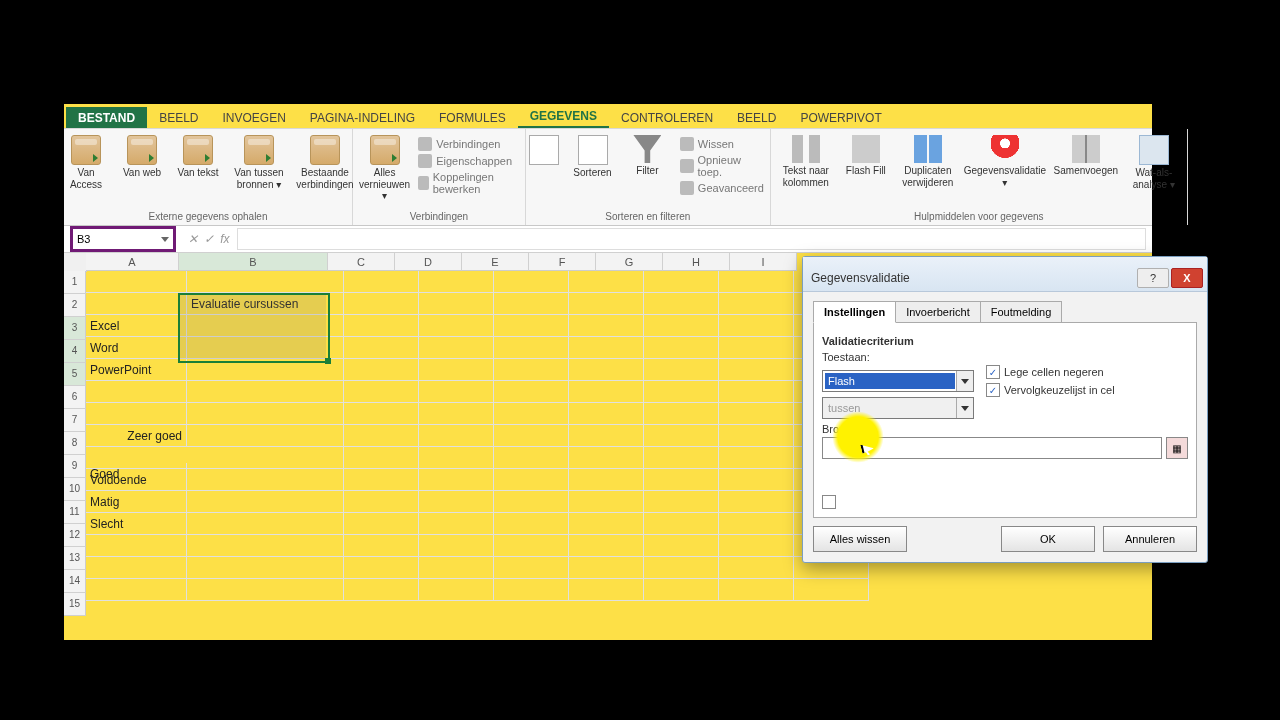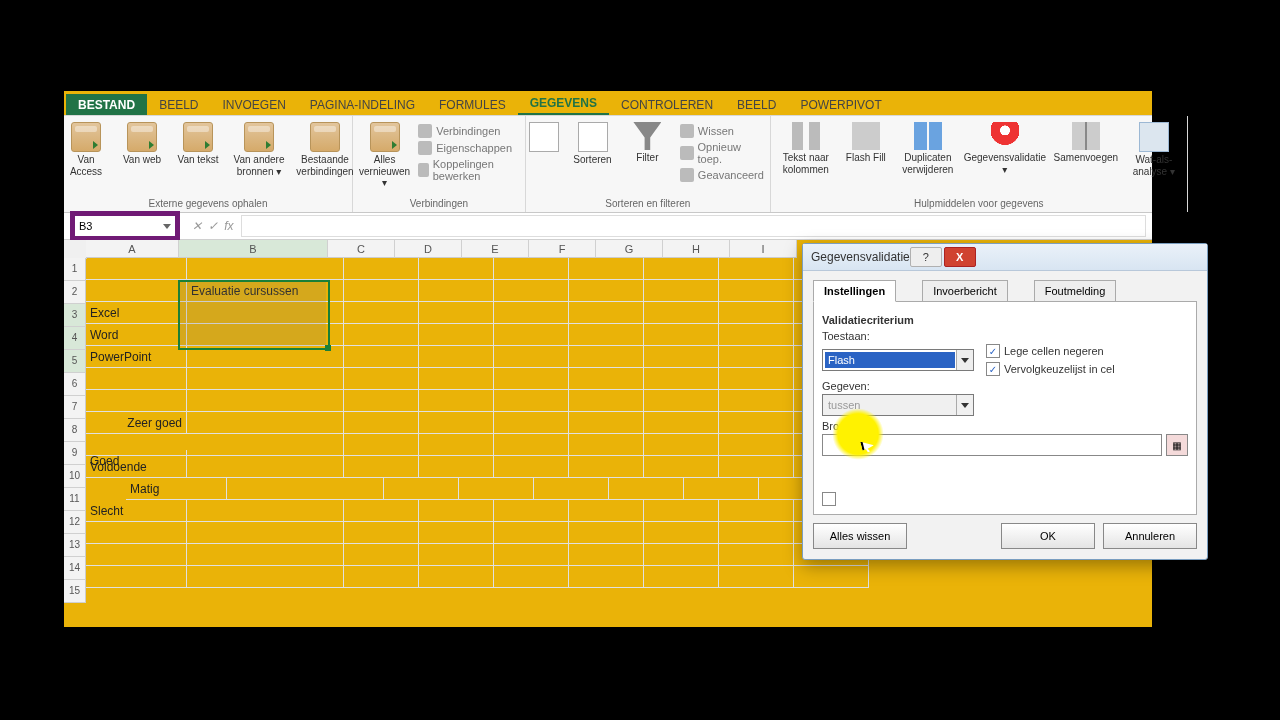--- a/index.html
+++ b/index.html
@@ -1,16 +1,16 @@
 <!DOCTYPE html>
 <html><head>
 <meta charset="utf-8">
 <style>
 html,body{margin:0;padding:0;font-family:"Segoe UI",Tahoma,sans-serif;font-size:12px;background:#000;width:1280px;height:720px;overflow:hidden;}
-.stage{position:absolute;left:64px;top:91px;width:1088px;height:536px;background:#eab308;}
+.stage{position:absolute;left:64px;top:104px;width:1088px;height:536px;background:#fde047;}
 .tabs{display:flex;align-items:flex-end;height:24px;border-bottom:1px solid #d8d8d8;padding:0 2px;}
 .tab{padding:4px 12px 3px;color:#444;cursor:default;}
 .tab.file{background:#217346;color:#fff;font-weight:600;}
 .tab.active{color:#217346;border-bottom:2px solid #217346;font-weight:600;}
 .ribbon{height:96px;border-bottom:1px solid #c8c8c8;background:#f7f7f7;display:flex;}
 .group{border-right:1px solid #d8d8d8;padding:2px 4px 0;display:flex;flex-direction:column;justify-content:space-between;align-items:center;}
 .group-title{font-size:10px;color:#666;padding:2px 0 3px;text-align:center;}
 .btns{display:flex;gap:2px;align-items:flex-start;padding-top:2px;}
 .bigbtn{display:flex;flex-direction:column;align-items:center;width:50px;text-align:center;font-size:10px;line-height:1.15;color:#333;padding:2px;}
 .bigbtn .ic{width:28px;height:28px;margin-bottom:2px;position:relative;}
@@ -24,21 +24,21 @@
 .ic.sort{background:#fff;border:1px solid #aaa;}
 .ic.filter{background:#888;clip-path:polygon(0 0,100% 0,60% 55%,60% 100%,40% 100%,40% 55%);}
 .ic.col{background:linear-gradient(90deg,#bbb 0 40%,transparent 40% 60%,#bbb 60%);}
 .ic.flash{background:#ccc;}
 .ic.dup{background:linear-gradient(90deg,#6aa3e0 0 45%,transparent 45% 55%,#6aa3e0 55%);}
 .ic.valid{background:radial-gradient(circle at 50% 30%,#fff 0 20%,#e33 21% 60%,transparent 61%);}
 .ic.merge{background:linear-gradient(90deg,#ccc 0 45%,#888 45% 55%,#ccc 55%);}
 .ic.what{background:#dce6ef;border:1px solid #9cb8d4;}
 
 .fbar{height:26px;display:flex;align-items:center;border-bottom:1px solid #d0d0d0;background:#fff;}
-.namebox{width:92px;height:20px;border:5px solid #701a75;margin:0 4px 0 6px;display:flex;align-items:center;padding:0 4px;font-size:11px;position:relative;}
+.namebox{width:92px;height:20px;border:3px solid #701a75;margin:0 4px 0 6px;display:flex;align-items:center;padding:0 4px;font-size:11px;position:relative;}
 .namebox:after{content:"";position:absolute;right:4px;top:8px;border-left:4px solid transparent;border-right:4px solid transparent;border-top:5px solid #666;}
 .fxctrl{display:flex;align-items:center;gap:6px;padding:0 8px;color:#999;font-size:12px;}
 .fxctrl span{font-style:italic;}
 .fxinput{flex:1;height:20px;border:1px solid #ddd;margin-right:6px;}
 
 .grid{position:relative;overflow:hidden;height:calc(100% - 24px - 96px - 26px);}
 .corner{position:absolute;left:0;top:0;width:22px;height:18px;background:#f0f0f0;border-right:1px solid #ccc;border-bottom:1px solid #ccc;}
 .colhdrs{position:absolute;left:22px;top:0;right:0;height:18px;display:flex;}
 .ch{background:#f3f3f3;border-right:1px solid #d0d0d0;border-bottom:1px solid #ccc;text-align:center;font-size:11px;color:#555;line-height:18px;}
 .ch.sel{background:#d8e8d8;}
@@ -46,26 +46,26 @@
 .rh{height:22px;background:#f3f3f3;border-bottom:1px solid #d0d0d0;border-right:1px solid #ccc;text-align:center;font-size:10px;color:#555;line-height:22px;}
 .rh.sel{background:#d8e8d8;}
 .cells{position:absolute;left:22px;top:18px;right:0;bottom:0;}
 .row{display:flex;height:22px;}
 .cell{border-right:1px solid #e0e0e0;border-bottom:1px solid #e0e0e0;padding:0 4px;font-size:12px;color:#222;line-height:22px;overflow:visible;white-space:nowrap;}
 .sel-range{position:absolute;border:2px solid #1a7f37;pointer-events:none;}
 .sel-range .fill{position:absolute;right:-3px;bottom:-3px;width:6px;height:6px;background:#1a7f37;}
 .sel-shade{position:absolute;background:rgba(120,120,120,.18);pointer-events:none;}
 
 .dialog{position:absolute;left:738px;top:152px;width:404px;background:#f2f2f2;border:1px solid #7a9ec0;box-shadow:0 6px 18px rgba(0,0,0,.35);border-radius:3px;}
-.dlg-title{height:26px;display:flex;align-items:center;padding:0 4px 0 8px;background:linear-gradient(#eaf1f9,#d8e5f2);border-bottom:1px solid #b8c8da;font-size:12px;color:#333;}
+.dlg-title{height:26px;display:flex;align-items:center;justify-content:space-between;padding:8px 4px 0 8px;background:linear-gradient(#eaf1f9,#d8e5f2);border-bottom:1px solid #b8c8da;font-size:12px;color:#333;}
 .dlg-tbtns{display:flex;gap:2px;}
 .tbtn{width:30px;height:18px;border:1px solid #b0b0b0;background:#eee;border-radius:2px;display:flex;align-items:center;justify-content:center;font-size:11px;}
 .tbtn.close{background:#d04230;border-color:#a22;color:#fff;font-weight:bold;}
 .dlg-body{padding:8px 10px 10px;}
-.dlg-tabs{display:flex;gap:27px;}
+.dlg-tabs{display:flex;}
 .dlg-tab{padding:4px 10px;border:1px solid #aaa;background:#eee;font-size:11px;margin-right:-1px;position:relative;top:1px;}
 .dlg-tab.active{background:#fff;border-bottom-color:#fff;font-weight:600;z-index:1;}
 .dlg-panel{border:1px solid #aaa;background:#fff;padding:8px;}
 .lbl{font-size:11px;color:#333;margin:4px 0 2px;}
 .ctlrow{display:flex;align-items:center;gap:12px;}
 .combo{position:relative;width:150px;height:20px;border:1px solid #7a7a7a;background:#fff;}
 .combo.sel .cval{background:#2a63c4;color:#fff;}
 .combo .cval{position:absolute;inset:2px 18px 2px 2px;padding:0 3px;font-size:11px;line-height:16px;}
 .combo .cdrop{position:absolute;right:0;top:0;bottom:0;width:16px;background:#eee;border-left:1px solid #aaa;display:flex;align-items:center;justify-content:center;}
 .combo .cdrop:after{content:"";border-left:4px solid transparent;border-right:4px solid transparent;border-top:5px solid #333;}
@@ -111,21 +111,21 @@
         <div class="bigbtn">
             <div class="ic db arrow"></div>
             <span>Van web</span>
           </div>
         <div class="bigbtn">
             <div class="ic db arrow"></div>
             <span>Van tekst</span>
           </div>
         <div class="bigbtn" style="width:60px">
             <div class="ic db arrow"></div>
-            <span>Van andere bronnen ▾</span>
+            <span>Van tussen bronnen ▾</span>
           </div>
         <div class="bigbtn" style="width:60px">
             <div class="ic db"></div>
             <span>Bestaande verbindingen</span>
           </div>
       </div>
       <div class="group-title">Externe gegevens ophalen</div>
     </div>
 
     <div class="group" style="width:200px">
@@ -361,21 +361,21 @@
           <div class="cell" style="width: 148px;"></div>
           <div class="cell" style="width: 66px;"></div>
           <div class="cell" style="width: 66px;"></div>
           <div class="cell" style="width: 66px;"></div>
           <div class="cell" style="width: 66px;"></div>
           <div class="cell" style="width: 66px;"></div>
           <div class="cell" style="width: 66px;"></div>
           <div class="cell" style="width: 66px;"></div>
         </div>
         <div class="row">
-          <div class="cell" style="width: 92px; margin-left: 40px;">Matig</div>
+          <div class="cell" style="width: 92px;">Matig</div>
           <div class="cell" style="width: 148px;"></div>
           <div class="cell" style="width: 66px;"></div>
           <div class="cell" style="width: 66px;"></div>
           <div class="cell" style="width: 66px;"></div>
           <div class="cell" style="width: 66px;"></div>
           <div class="cell" style="width: 66px;"></div>
           <div class="cell" style="width: 66px;"></div>
           <div class="cell" style="width: 66px;"></div>
         </div>
         <div class="row">
@@ -458,21 +458,20 @@
                 <span class="box">✓</span>
                 <span>Lege cellen negeren</span>
               </label>
             <label class="chk">
                 <span class="box">✓</span>
                 <span>Vervolgkeuzelijst in cel</span>
               </label>
           </div>
         </div>
 
-        <div class="lbl">Gegeven:</div>
         <div class="combo disabled">
           <div class="cval">tussen</div>
             <div class="cdrop"></div>
         </div>
 
         <div class="lbl">Bron:</div>
         <div class="srcrow" style="position:relative">
           <div class="srcinput"></div>
           <div class="refbtn">▦</div>
           <div class="hl" style="left:10px;top:-26px"></div>

